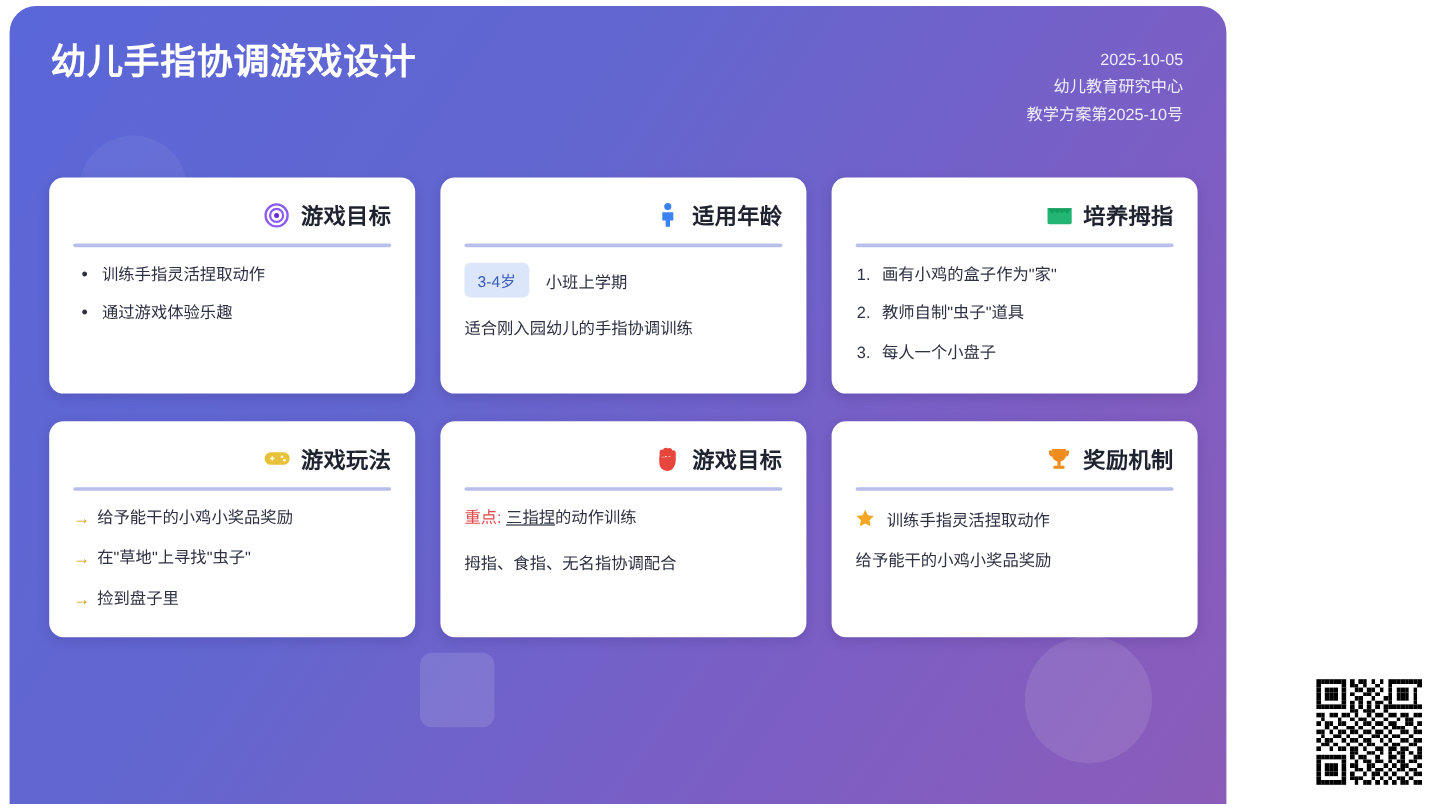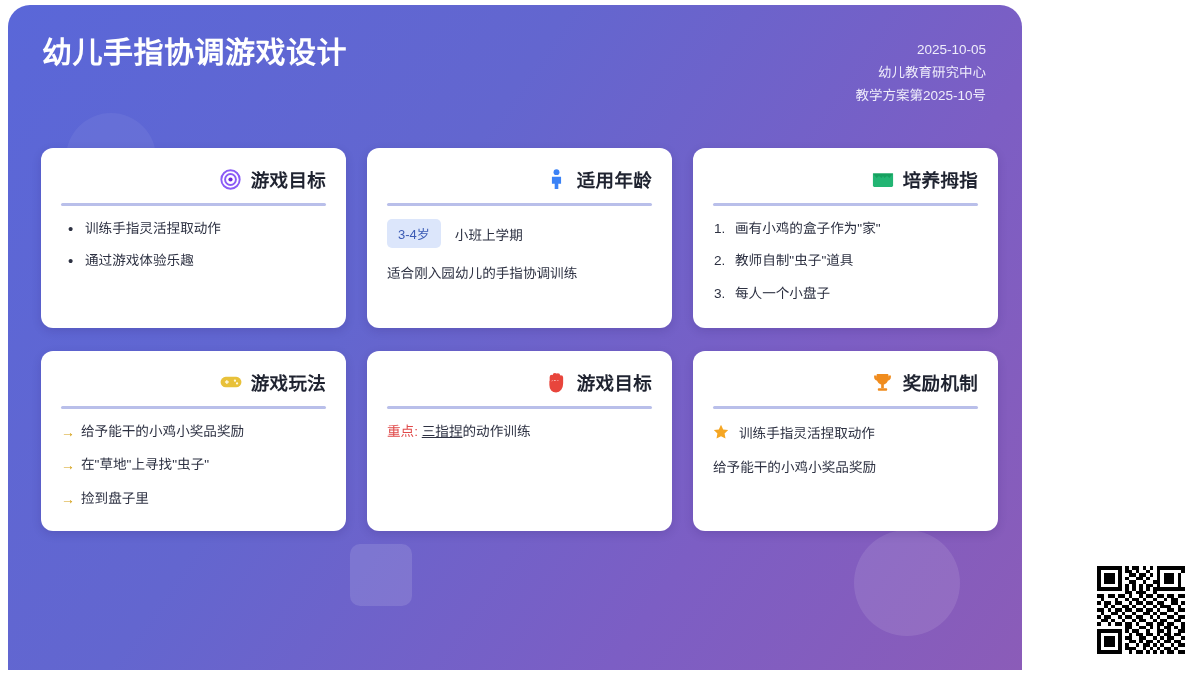--- a/index.html
+++ b/index.html
@@ -364,20 +364,21 @@
               <path d="M3.4 9.3V4.9a1.5 1.5 0 0 1 3 0v3.3M6.4 8.2V3.3a1.5 1.5 0 0 1 3 0v4.9M9.4 8.2V3.6a1.5 1.5 0 0 1 3 0v4.6M12.4 8.6V5.4a1.5 1.5 0 0 1 3 0v5.9c0 5-2.6 8.4-6.3 8.4-3.6 0-6-2.6-6-6.6V9.3" fill="#e8453c" stroke="#e8453c" stroke-width="1.5" stroke-linejoin="round" stroke-linecap="round"></path>
             </svg>
           </span>
           <span class="card-title">游戏目标</span>
         </div>
         <div class="divider"></div>
         <div class="guide-key">
           <span class="lbl">重点:</span>
           <span class="emph">三指捏</span><span>的动作训练</span>
         </div>
+        <div class="guide-note">拇指、食指、无名指协调配合</div>
       </div>
 
       <div class="card">
         <div class="card-head">
           <span class="card-icon">
             <svg width="21" height="21" viewBox="0 0 22 22">
               <path d="M5 2.2h12v5.2a6 6 0 0 1-12 0z" fill="#f08c1e"></path>
               <path d="M5 3.6H2.2v1.7c0 2.3 1.4 3.6 3.2 3.8zM17 3.6h2.8v1.7c0 2.3-1.4 3.6-3.2 3.8z" fill="#f08c1e"></path>
               <rect x="9.6" y="12.6" width="2.8" height="4.4" fill="#f08c1e"></rect>
               <rect x="6.1" y="17" width="9.8" height="2.6" rx="0.9" fill="#f08c1e"></rect>

